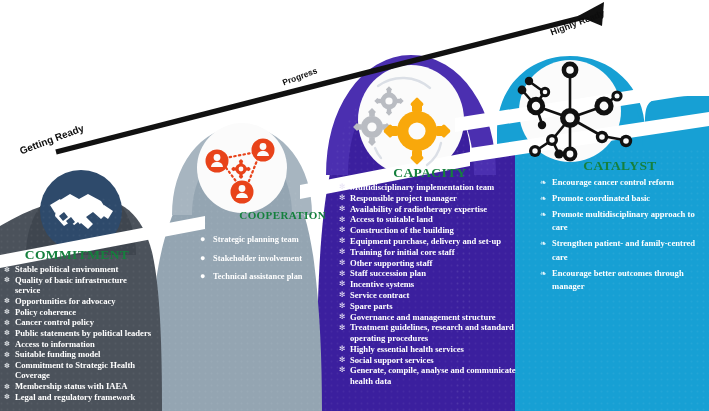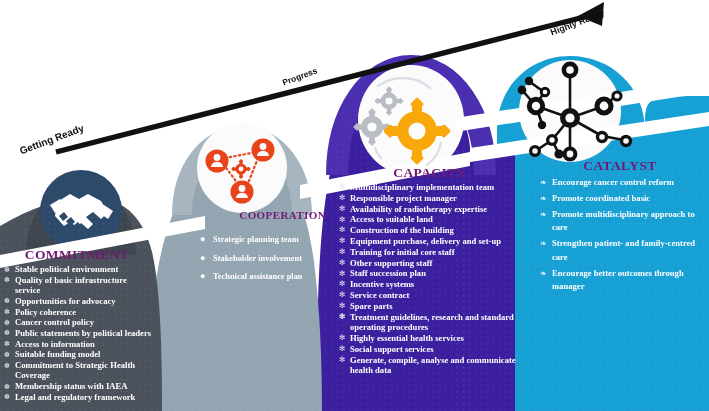--- a/index.html
+++ b/index.html
@@ -10,21 +10,21 @@
   #stage{position:relative;width:709px;height:411px;overflow:hidden;background:#ffffff;}
   #art{position:absolute;left:0;top:0;width:709px;height:411px;}
 
   .txtlayer{position:absolute;left:0;top:0;width:709px;height:411px;pointer-events:none;}
   .txtlayer > *{pointer-events:auto;}
 
   .pillar-title{
     position:absolute;
     font-family:"Liberation Serif", serif;
     font-weight:700;
-    color:#701a75;
+    color:#15803d;
     letter-spacing:.4px;
     text-align:center;
     white-space:nowrap;
   }
   .pillar-list{
     position:absolute;
     margin:0;padding:0;list-style:none;
     color:#ffffff;
     font-family:"Liberation Serif", serif;
     font-weight:700;
@@ -371,21 +371,21 @@
         <li><span class="bullet">✻</span><span>Availability of radiotherapy expertise</span></li>
         <li><span class="bullet">✻</span><span>Access to suitable land</span></li>
         <li><span class="bullet">✻</span><span>Construction of the building</span></li>
         <li><span class="bullet">✻</span><span>Equipment purchase, delivery and set-up</span></li>
         <li><span class="bullet">✻</span><span>Training for initial core staff</span></li>
         <li><span class="bullet">✻</span><span>Other supporting staff</span></li>
         <li><span class="bullet">✻</span><span>Staff succession plan</span></li>
         <li><span class="bullet">✻</span><span>Incentive systems</span></li>
         <li><span class="bullet">✻</span><span>Service contract</span></li>
         <li><span class="bullet">✻</span><span>Spare parts</span></li>
-        <li><span class="bullet">✻</span></li>
+        <li><span class="bullet">✻</span><span>Governance and management structure</span></li>
         <li><span class="bullet">✻</span><span>Treatment guidelines, research and standard operating procedures</span></li>
         <li><span class="bullet">✻</span><span>Highly essential health services</span></li>
         <li><span class="bullet">✻</span><span>Social support services</span></li>
         <li><span class="bullet">✻</span><span>Generate, compile, analyse and communicate health data</span></li>
       </ul>
 
     <div class="pillar-title" id="t-catalyst">CATALYST</div>
     <ul class="pillar-list" id="l-catalyst">
         <li><span class="bullet">❧</span><span>Encourage cancer control reform</span></li>
         <li><span class="bullet">❧</span><span>Promote coordinated basic</span></li>

